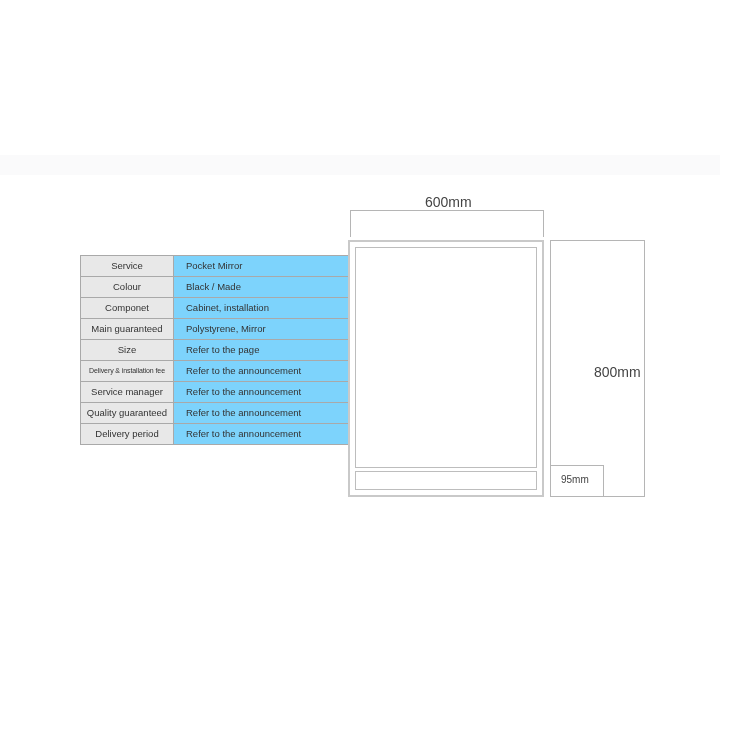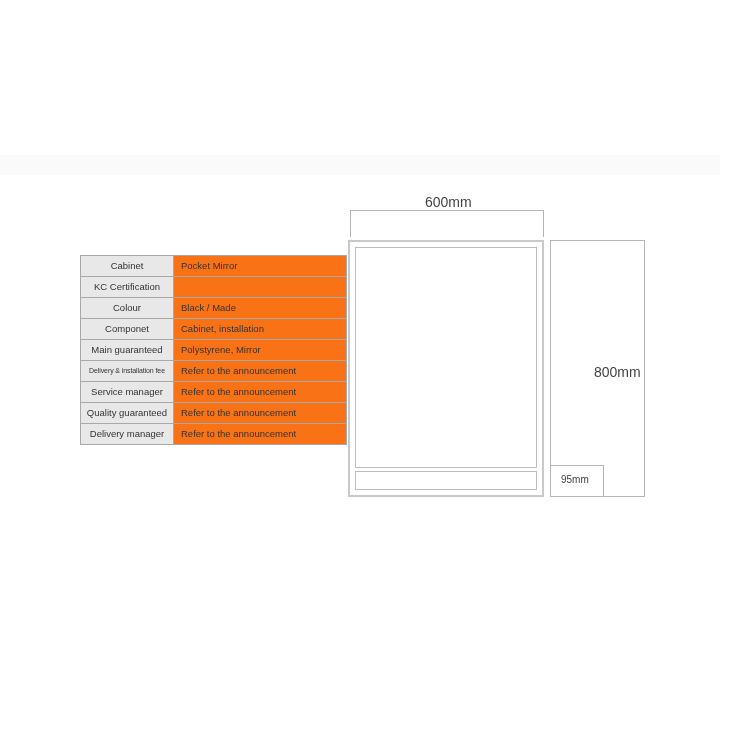--- a/index.html
+++ b/index.html
@@ -50,23 +50,23 @@
     width: 92px;
     background: #e8e8e8;
     text-align: center;
   }
   #spec-table td.label.tight {
     font-size: 7px;
     letter-spacing: -0.1px;
   }
   #spec-table td.value {
     width: 165px;
-    background: #f97316;
+    background: #7dd3fc;
     text-align: left;
-    padding-left: 7px;
+    padding-left: 12px;
   }
 
   
   #drawing {
     position: absolute;
     left: 0;
     top: 0;
     width: 736px;
     height: 736px;
     pointer-events: none;
@@ -164,53 +164,53 @@
   #bracket-95-bottom{ left: 550px; top: 496px; width: 54px; }
 </style>
 </head>
 <body>
 
 <div id="banner-band"></div>
 
 <table id="spec-table">
   <tbody>
     <tr>
-      <td class="label">Cabinet</td>
+      <td class="label">Service</td>
       <td class="value">Pocket Mirror</td>
-    </tr>
-    <tr>
-      <td class="label">KC Certification</td>
-      <td class="value"></td>
     </tr>
     <tr>
       <td class="label">Colour</td>
       <td class="value">Black / Made</td>
     </tr>
     <tr>
       <td class="label">Componet</td>
       <td class="value">Cabinet, installation</td>
     </tr>
     <tr>
       <td class="label">Main guaranteed</td>
       <td class="value">Polystyrene, Mirror</td>
     </tr>
     <tr>
+      <td class="label">Size</td>
+      <td class="value">Refer to the page</td>
+    </tr>
+    <tr>
       <td class="label tight">Delivery &amp; installation fee</td>
       <td class="value">Refer to the announcement</td>
     </tr>
     <tr>
       <td class="label">Service manager</td>
       <td class="value">Refer to the announcement</td>
     </tr>
     <tr>
       <td class="label">Quality guaranteed</td>
       <td class="value">Refer to the announcement</td>
     </tr>
     <tr>
-      <td class="label">Delivery manager</td>
+      <td class="label">Delivery period</td>
       <td class="value">Refer to the announcement</td>
     </tr>
   </tbody>
 </table>
 
 <div id="drawing">
 
   <div class="rule-h hit" id="bracket-600-top"></div>
   <div class="rule-v hit" id="bracket-600-left"></div>
   <div class="rule-v hit" id="bracket-600-right"></div>

